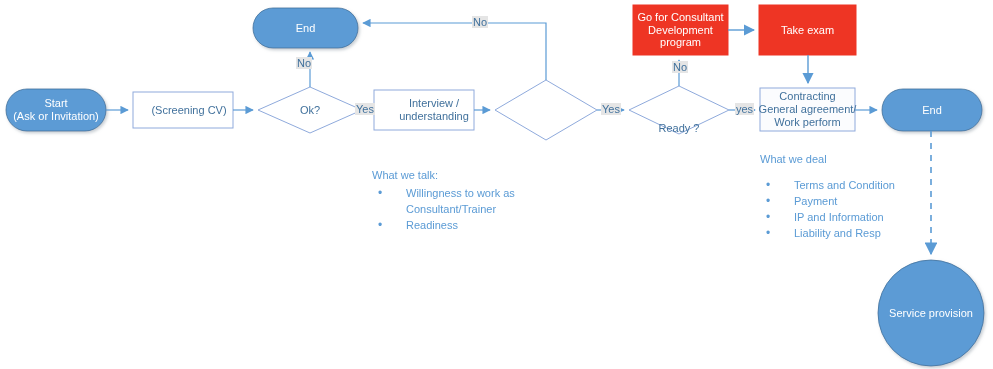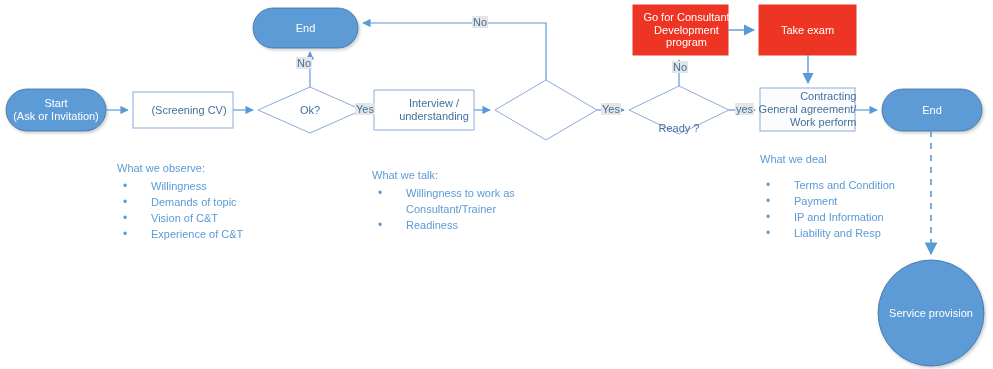--- a/index.html
+++ b/index.html
@@ -186,33 +186,33 @@
       <span>Interview /</span><br>
       <span>understanding</span>
     </div>
   </div>
 
 
   <div class="node-label lbl-blue" style="left:649px; top:116px; width:60px; height:24px;text-align:center;">
     <span>Ready ?</span>
   </div>
 
-  <div class="node-label lbl-onred" style="left:633px; top:5px; width:95px; height:50px;padding-left:6px;">
+  <div class="node-label lbl-onred" style="left:633px; top:5px; width:95px; height:50px;">
     <div>
       <span>Go for Consultant</span><br>
       <span>Development</span><br>
       <span>program</span>
     </div>
   </div>
 
   <div class="node-label lbl-onred" style="left:759px; top:5px; width:97px; height:50px;">
     <span>Take exam</span>
   </div>
 
-  <div class="node-label lbl-blue" style="left:758px; top:88px; width:99px; height:43px;text-align:right;">
+  <div class="node-label lbl-blue" style="left:758px; top:88px; width:99px; height:43px;">
     <div>
       <span>Contracting</span><br>
       <span>General agreement/</span><br>
       <span>Work perform</span>
     </div>
   </div>
 
   <div class="node-label lbl-white" style="left:882px; top:89px; width:100px; height:42px;">
     <span>End</span>
   </div>
@@ -226,29 +226,20 @@
   <div class="edge-label" style="left:355px; top:103px;">Yes</div>
 
   <div class="edge-label" style="left:472px; top:16px;">No</div>
 
   <div class="edge-label" style="left:601px; top:103px;">Yes</div>
 
   <div class="edge-label" style="left:672px; top:61px;">No</div>
 
   <div class="edge-label" style="left:735px; top:103px;">yes</div>
 
-  <div class="note" style="left:117px; top:161px;">
-    <span class="note-title">What we observe:</span>
-    <ul>
-      <li>Willingness</li>
-      <li>Demands of topic</li>
-      <li>Vision of C&amp;T</li>
-      <li>Experience of C&amp;T</li>
-    </ul>
-  </div>
 
   <div class="note" style="left:372px; top:168px;">
     <span class="note-title">What we talk:</span>
     <ul>
       <li>Willingness to work as</li>
       <li style="padding-left: 34px; list-style: none;" class="no-bullet">
         <span>Consultant/Trainer</span>
       </li>
       <li>Readiness</li>
     </ul>

